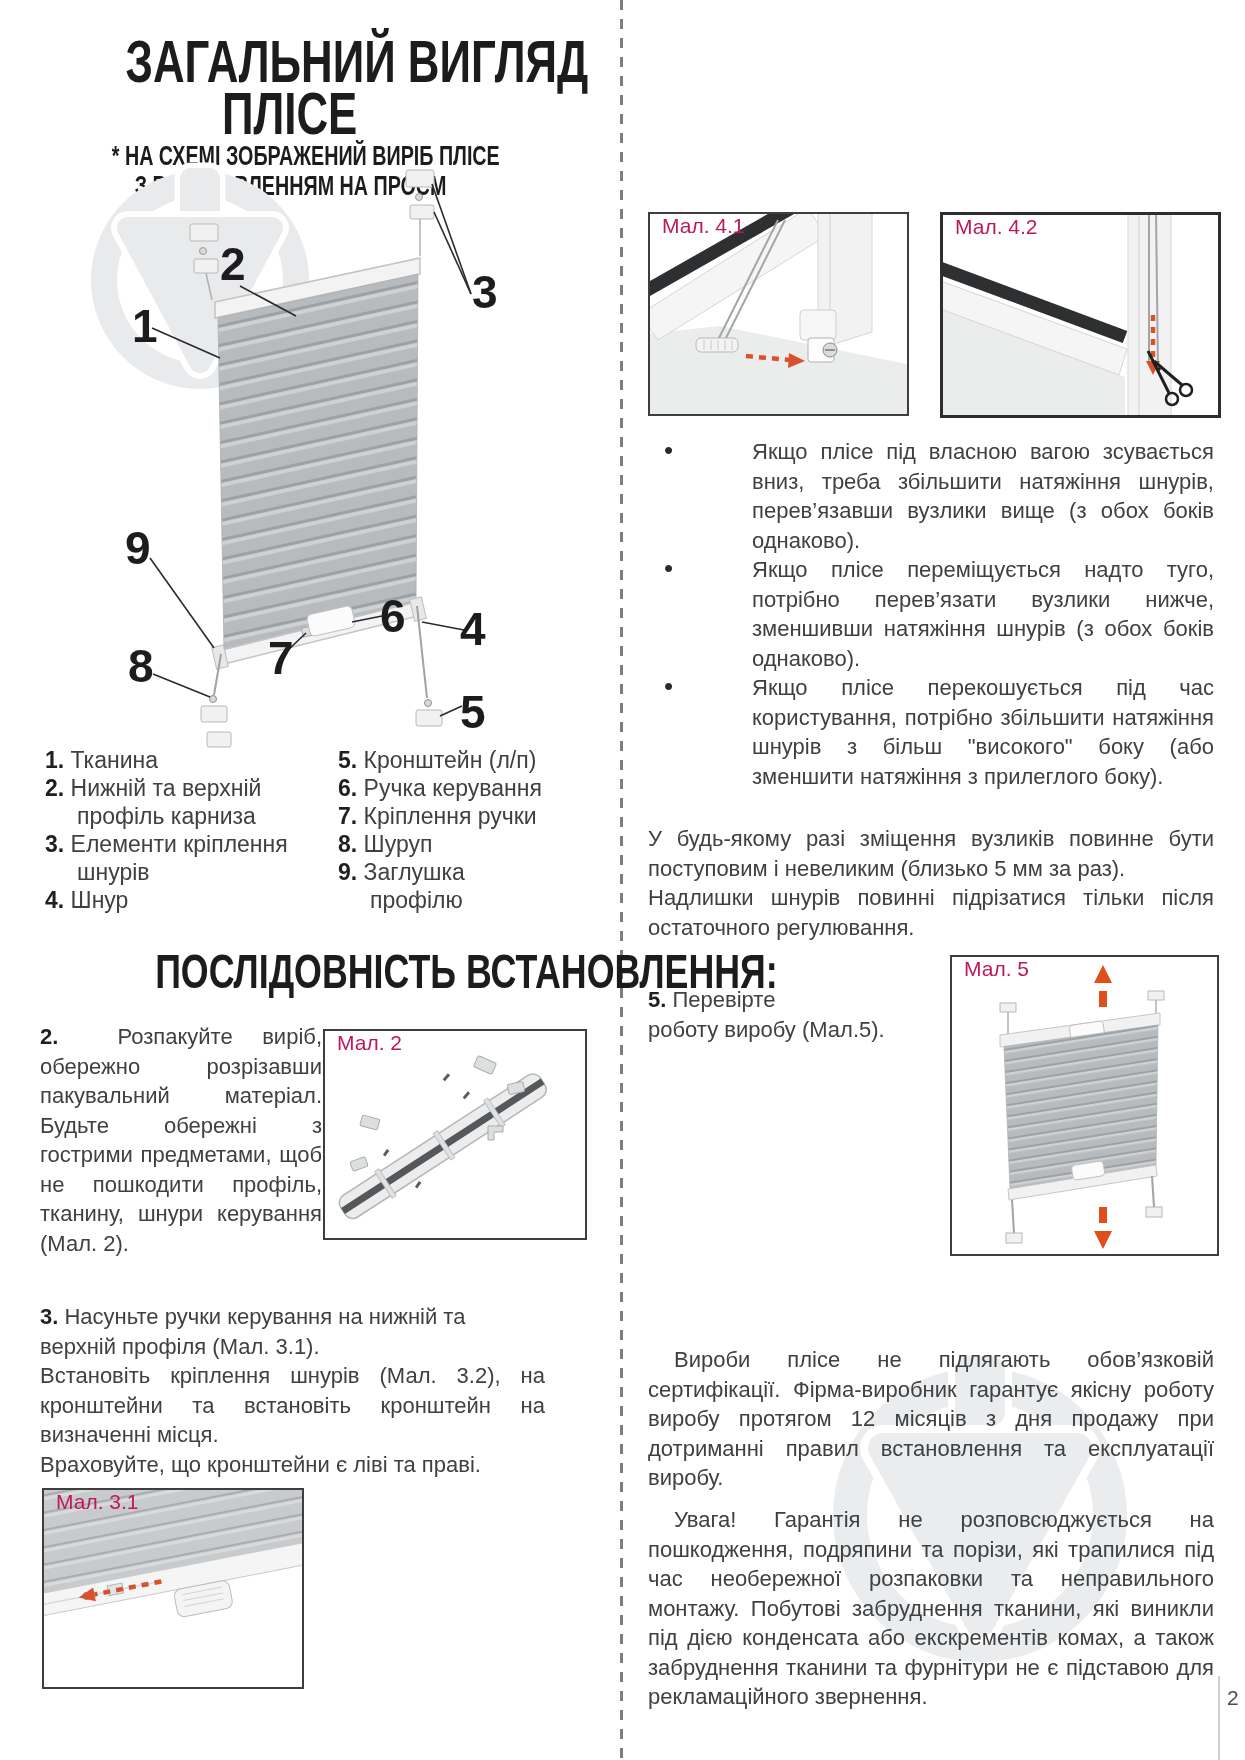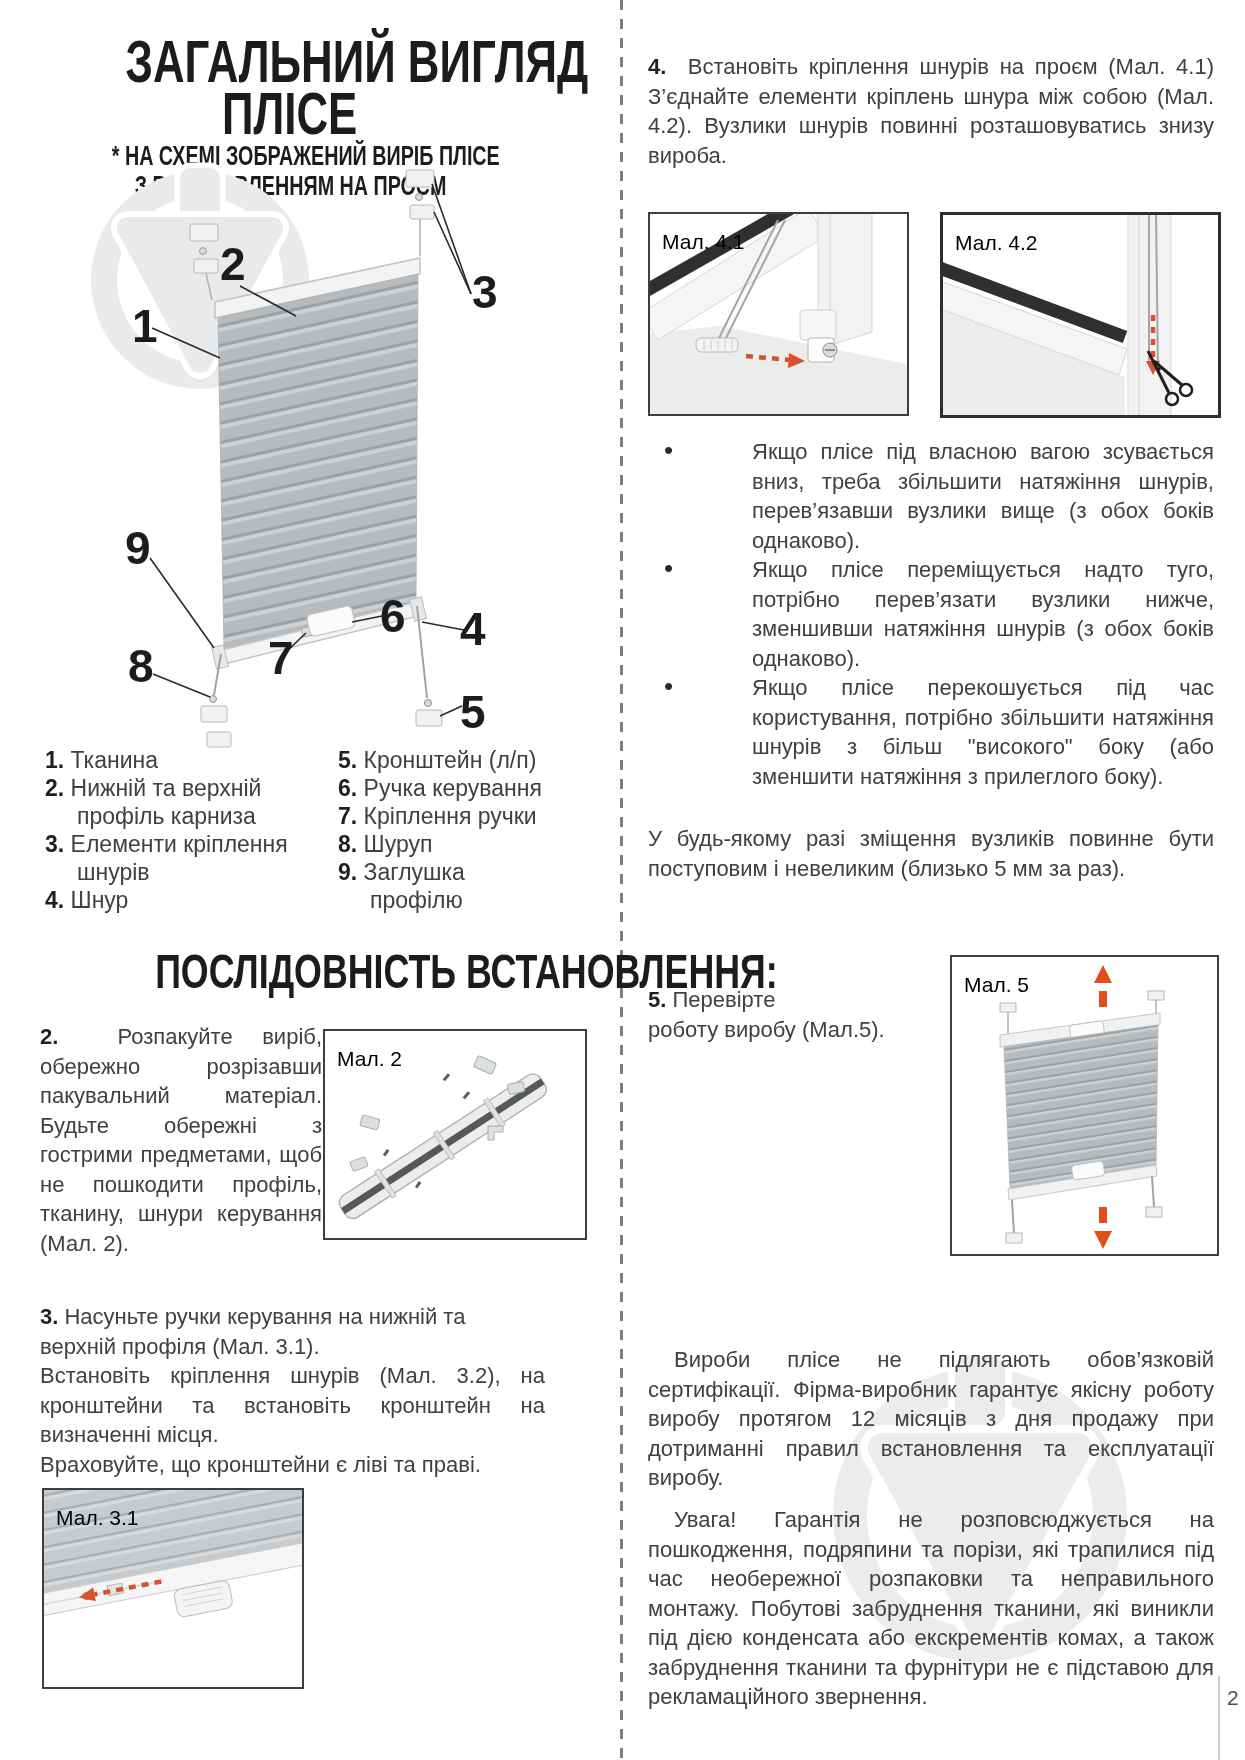--- a/index.html
+++ b/index.html
@@ -10,21 +10,21 @@
         font-weight:700;color:#1c1c1e;white-space:nowrap;}
   .title{left:40px;top:36px;width:500px;text-align:center;font-size:60px;line-height:52px;}
   .subtitle{left:40px;top:141px;width:500px;text-align:center;font-size:27px;line-height:30px;}
   .heading{width:500px;text-align:center;font-size:49px;line-height:46px;}
   .body-t{font-size:22px;line-height:29.5px;color:#3e4042;}
   .just{text-align:justify;}
   .num{font-weight:700;color:#1f1f21;}
   .legend-item{padding-left:32px;text-indent:-32px;font-size:23px;line-height:28px;color:#3e4042;}
   .figbox{position:absolute;border:2px solid #3e3e3e;background:#fff;overflow:hidden;}
   .figbox.heavy{border-width:3px;border-color:#2e2e2e;}
-  .fig-label{position:absolute;left:12px;top:16px;font-size:21px;color:#000000;z-index:2;text-align:right;}
+  .fig-label{position:absolute;left:12px;top:0;font-size:21px;color:#be185d;z-index:2;text-align:right;}
   .figbox svg{position:absolute;left:0;top:0;}
   ul.bullets{list-style:none;margin:0;padding:0;}
   ul.bullets li{position:relative;padding-left:104px;text-align:justify;}
   ul.bullets li::before{content:"\2022";position:absolute;left:16px;top:-1px;font-size:26px;color:#2b2b2d;}
   .divider{left:620px;top:0;width:3px;height:1760px;
            background:repeating-linear-gradient(180deg,#7c7e80 0 10px,transparent 10px 19px);}
   .pgline{left:1218px;top:1676px;width:2px;height:84px;background:#cfcfcf;}
   .pgnum{left:1227px;top:1686px;font-size:21px;color:#4c4c4e;}
   svg{overflow:visible;}
 </style>
@@ -204,24 +204,20 @@
         <line x1="136" y1="108" x2="176" y2="108" stroke="#d4d4d4"></line>
         <line x1="136" y1="114" x2="176" y2="114" stroke="#d4d4d4"></line>
         <line x1="136" y1="120" x2="176" y2="120" stroke="#d4d4d4"></line>
         <line x1="118" y1="91" x2="50" y2="91" stroke="#d9512c" stroke-width="4.5" stroke-dasharray="7 6"></line>
         <polygon points="50,84 50,98 34,91" fill="#d9512c"></polygon>
       </g>
     </svg>
   </div>
 
 
-  <div class="abs body-t just" style="left:648px;top:52px;width:566px;">
-    <span class="num">4.</span>&nbsp;
-    <span>Встановіть кріплення шнурів на проєм (Мал. 4.1) З’єднайте елементи кріплень шнура між собою (Мал. 4.2). Вузлики шнурів повинні розташовуватись знизу вироба.</span>
-  </div>
 
   <div class="figbox" style="left:648px;top:212px;width:257px;height:200px;">
     <div class="fig-label">Мал. 4.1</div>
     <svg width="257" height="200" viewBox="0 0 257 200" style="overflow:hidden">
       <polygon points="-5,120 70,112 257,150 257,205 -5,205" fill="#ebecec"></polygon>
       <line x1="-6" y1="78" x2="152" y2="-12" stroke="#2d2f31" stroke-width="13"></line>
       <polygon points="-10,100 158,-6 176,22 8,126" fill="#f5f5f6" stroke="#d5d5d5"></polygon>
       <polygon points="168,-5 222,-5 222,118 168,135" fill="#f2f2f3" stroke="#d5d5d5"></polygon>
       <line x1="180" y1="0" x2="180" y2="130" stroke="#dddddd" stroke-width="1.5"></line>
       <rect x="150" y="96" width="36" height="30" rx="4" fill="#f6f6f6" stroke="#cfcfcf"></rect>
@@ -266,20 +262,21 @@
   </div>
 
   <ul class="abs bullets body-t" style="left:648px;top:437px;width:566px;">
     <li>Якщо плісе під власною вагою зсувається вниз, треба збільшити натяжіння шнурів, перев’язавши вузлики вище (з обох боків однаково).</li>
     <li>Якщо плісе переміщується надто туго, потрібно перев’язати вузлики нижче, зменшивши натяжіння шнурів (з обох боків однаково).</li>
     <li>Якщо плісе перекошується під час користування, потрібно збільшити натяжіння шнурів з більш "високого" боку (або зменшити натяжіння з прилеглого боку).</li>
   </ul>
 
   <div class="abs body-t just" style="left:648px;top:824px;width:566px;">
     <div>У будь-якому разі зміщення вузликів повинне бути поступовим і невеликим (близько 5 мм за раз).</div>
+    <div>Надлишки шнурів повинні підрізатися тільки після остаточного регулювання.</div>
   </div>
 
   <div class="abs body-t" style="left:648px;top:985px;width:290px;">
     <div><span class="num">5.</span>&nbsp;<span>Перевірте</span></div>
     <div>роботу виробу (Мал.5).</div>
   </div>
 
   <div class="figbox" style="left:950px;top:955px;width:265px;height:297px;">
     <div class="fig-label">Мал. 5</div>
     <svg width="265" height="297" viewBox="0 0 265 297" style="overflow:hidden">

